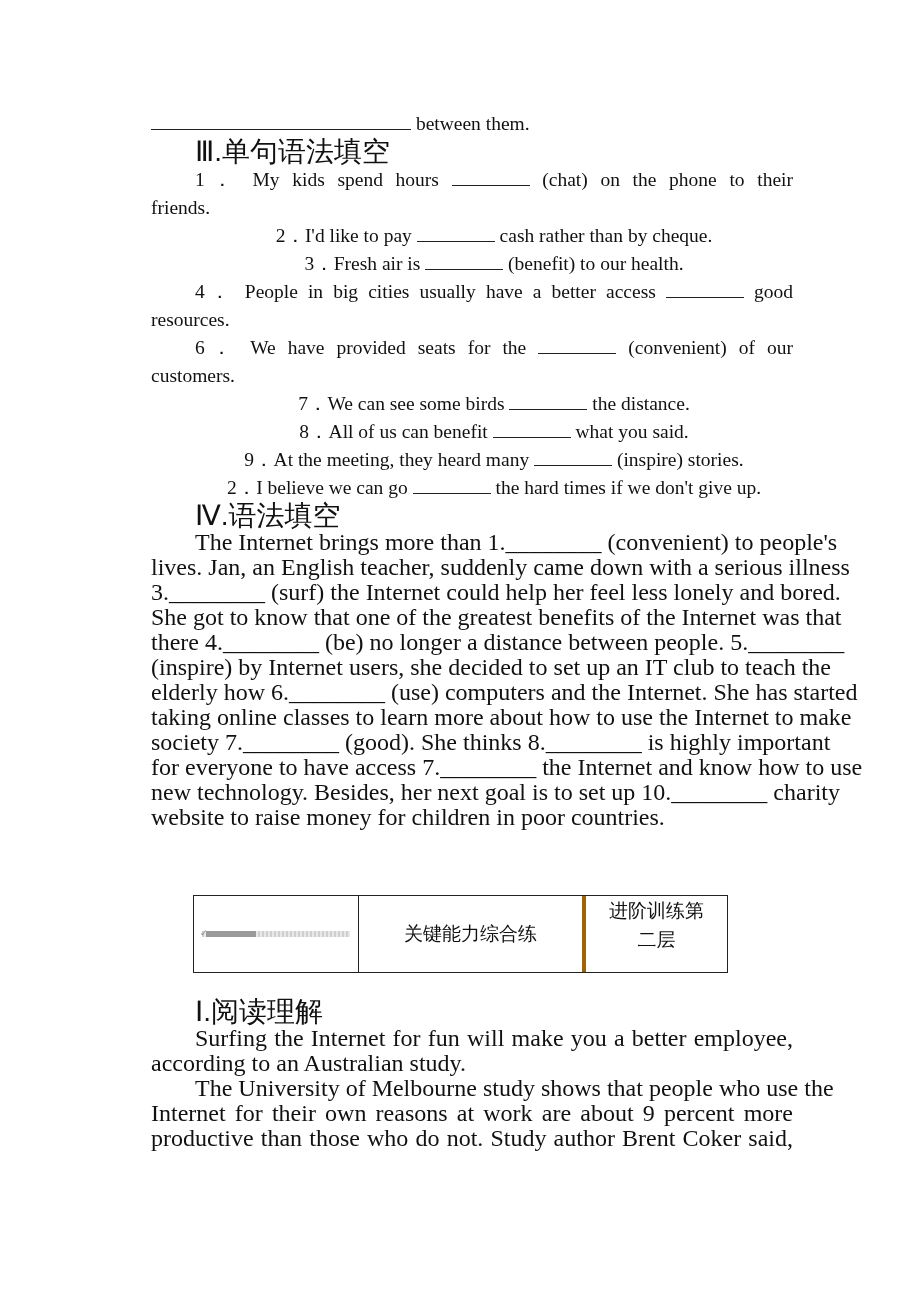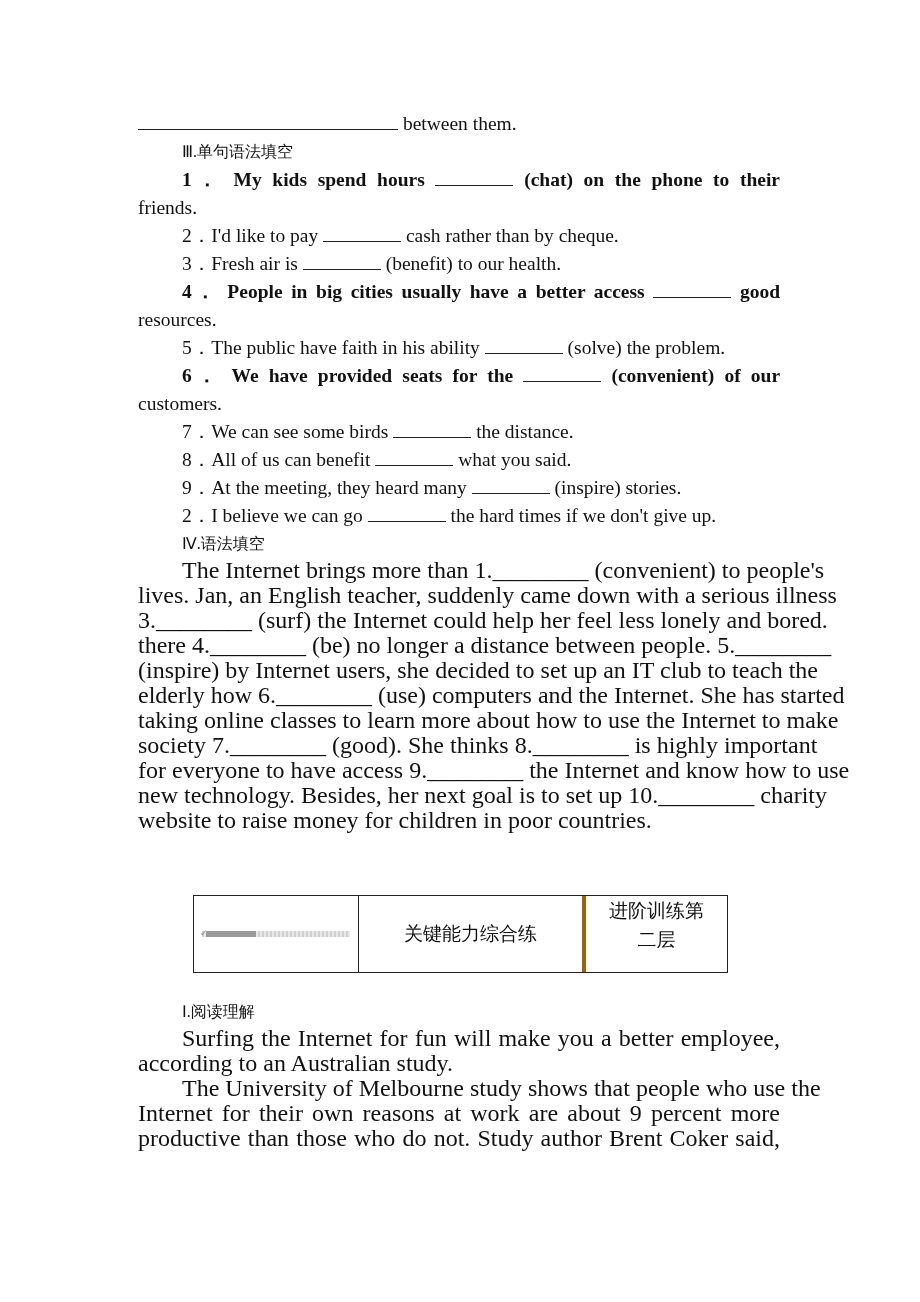--- a/index.html
+++ b/index.html
@@ -1,24 +1,24 @@
 <!DOCTYPE html>
 <html><head>
   <meta charset="utf-8">
   <style>
     html, body { margin: 0; padding: 0; background: #ffffff; }
     body { width: 920px; height: 1302px; position: relative; overflow: hidden;
       font-family: "Liberation Serif", "DejaVu Serif", serif; color: #111; }
-    .page { position: absolute; left: 138px; top: 110px; width: 642px; }
+    .page { position: absolute; left: 151px; top: 110px; width: 642px; }
     .line { font-size: 19.5px; line-height: 28px; white-space: nowrap; }
-    .just { text-align: justify; text-align-last: justify; font-weight: bold; }
-    .indent { padding-left: 44px; }
+    .just { text-align: justify; text-align-last: justify; }
+    .indent { padding-left: 44px; text-align: center; }
     .blank { display: inline-block; border-bottom: 1px solid #222; height: 18px; vertical-align: baseline; }
     .b8 { width: 78px; }
-    .hd { font-size: 16px; line-height: 28px; padding-left: 44px; font-family: Liberation Serif, serif; }
+    .hd { font-size: 28px; line-height: 28px; padding-left: 44px; font-family: Liberation Sans, sans-serif; }
     .para { font-size: 24px; line-height: 25px; }
     .para .ln { text-align: justify; text-align-last: justify; white-space: nowrap; display: block; }
     .para .last { text-align-last: left; }
     .tbl { position: absolute; left: 193px; top: 895px; width: 533px; height: 76px; border: 1px solid #222; display: flex; }
     .tbl .c1 { width: 164px; border-right: 1px solid #222; display: flex; align-items: center; justify-content: center; }
     .tbl .c2 { width: 223px; border-right: 4px solid #a16207; display: flex; align-items: center; justify-content: center;
       font-family: "DejaVu Sans", sans-serif; font-size: 19px; }
     .tbl .c3 { flex: 1; display: flex; align-items: flex-start; justify-content: center; text-align: center;
       font-family: "DejaVu Sans", sans-serif; font-size: 19px; line-height: 29px; }
     .bar { width: 148px; height: 6px; background: repeating-linear-gradient(90deg, #cfcfcf 0 2px, #e8e8e8 2px 4px); position: relative; }
@@ -58,25 +58,20 @@
   </div>
 
   <div class="line just indent">
     <span>4．</span>
     <span>People in big cities usually have a better access</span>
     <span class="blank b8"></span>
     <span>good</span>
   </div>
   <div class="line">resources.</div>
 
-  <div class="line indent">
-    <span>5．</span><span>The public have faith in his ability</span>
-    <span class="blank b8"></span>
-    <span>(solve) the problem.</span>
-  </div>
 
   <div class="line just indent">
     <span>6．</span>
     <span>We have provided seats for the</span>
     <span class="blank b8"></span>
     <span>(convenient) of our</span>
   </div>
   <div class="line">customers.</div>
 
   <div class="line indent">
@@ -102,26 +97,27 @@
     <span class="blank b8"></span>
     <span>the hard times if we don't give up.</span>
   </div>
 
   <div class="hd">Ⅳ.语法填空</div>
 
   <div class="para">
     <span class="ln indent">The Internet brings more than 1.________ (convenient) to people's</span>
     <span class="ln">lives. Jan, an English teacher, suddenly came down with a serious illness</span>
     <span class="ln">3.________ (surf) the Internet could help her feel less lonely and bored.</span>
+    <span class="ln">She got to know that one of the greatest benefits of the Internet was that</span>
     <span class="ln">there 4.________ (be) no longer a distance between people. 5.________</span>
     <span class="ln">(inspire) by Internet users, she decided to set up an IT club to teach the</span>
     <span class="ln">elderly how 6.________ (use) computers and the Internet. She has started</span>
     <span class="ln">taking online classes to learn more about how to use the Internet to make</span>
     <span class="ln">society 7.________ (good). She thinks 8.________ is highly important</span>
-    <span class="ln">for everyone to have access 9.________ the Internet and know how to use</span>
+    <span class="ln">for everyone to have access 7.________ the Internet and know how to use</span>
     <span class="ln">new technology. Besides, her next goal is to set up 10.________ charity</span>
     <span class="ln last">website to raise money for children in poor countries.</span>
   </div>
 </div>
 
 <div class="tbl">
   <div class="c1">
     <div class="bar">
       <span class="chk">✓</span>
     </div>

